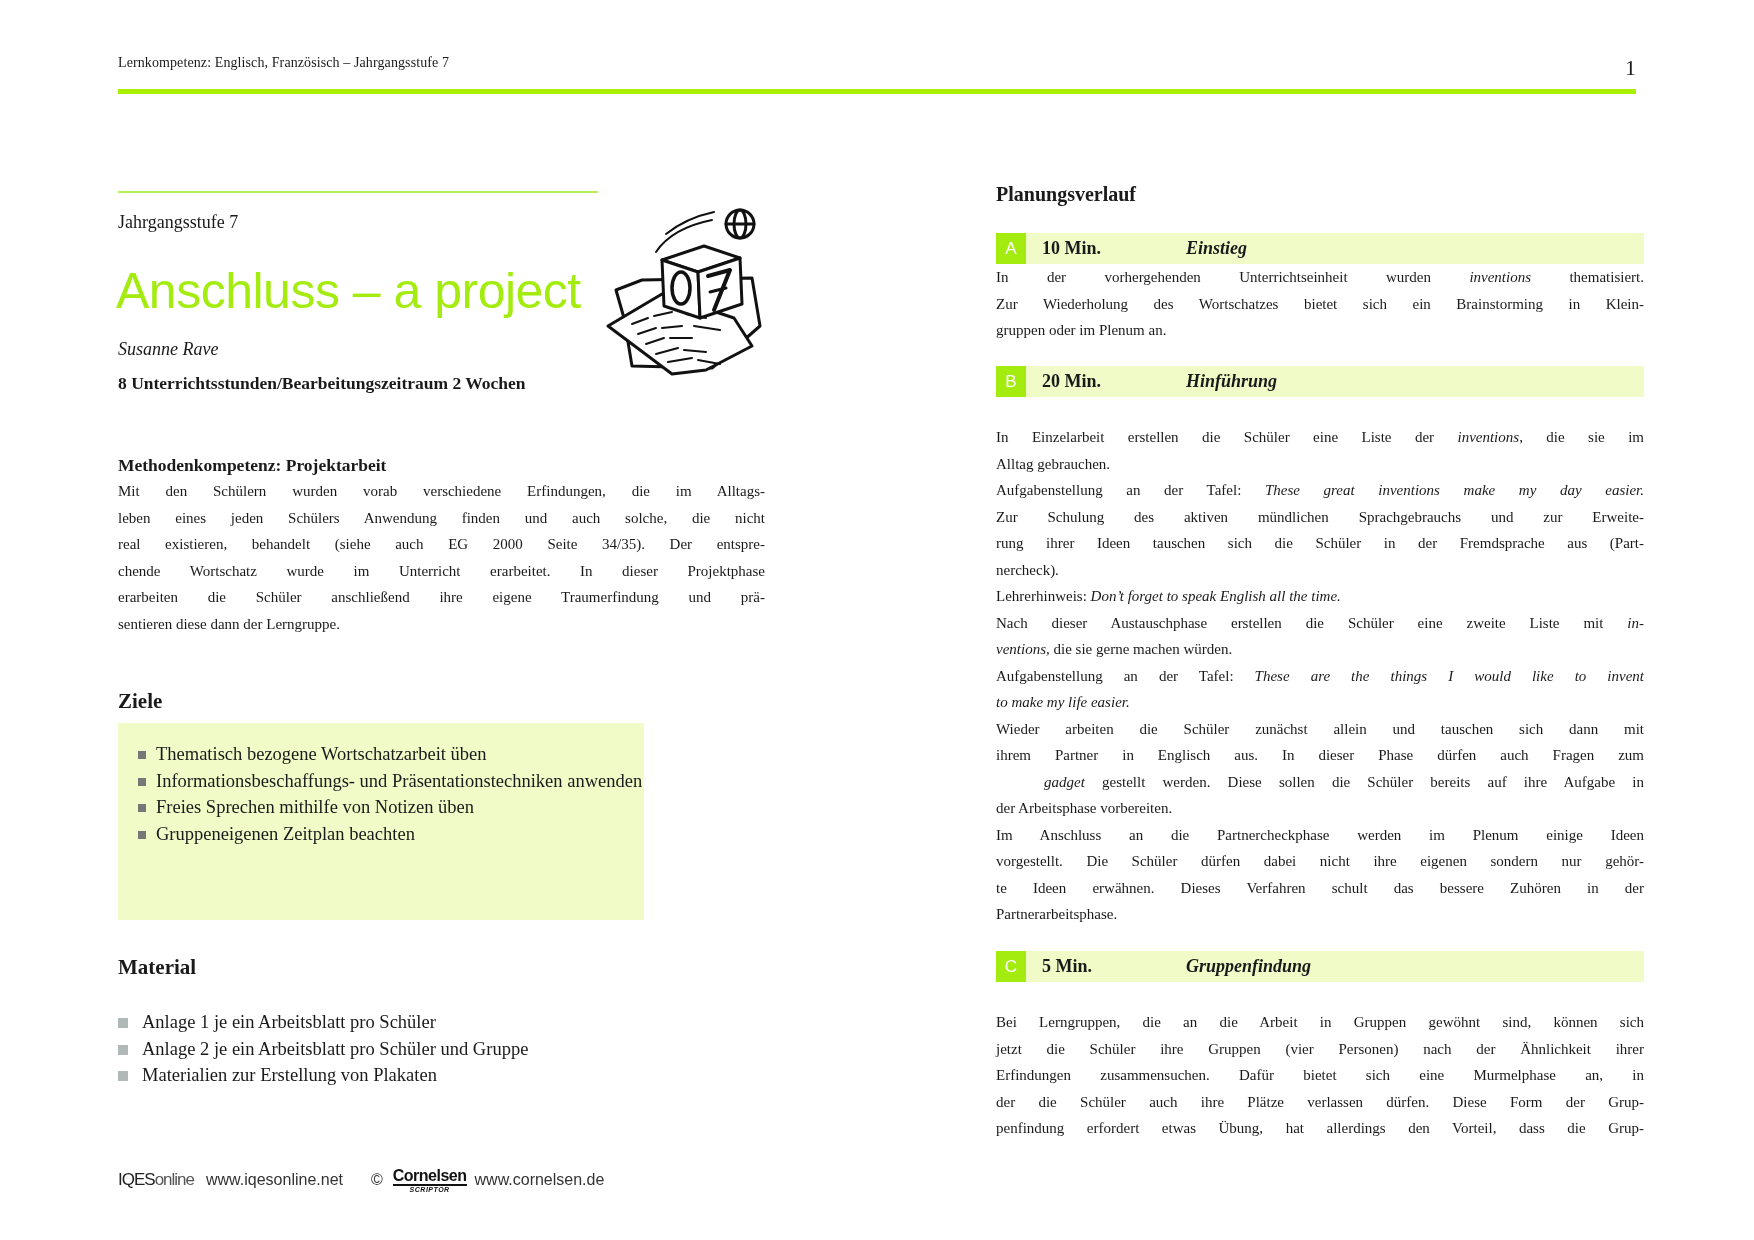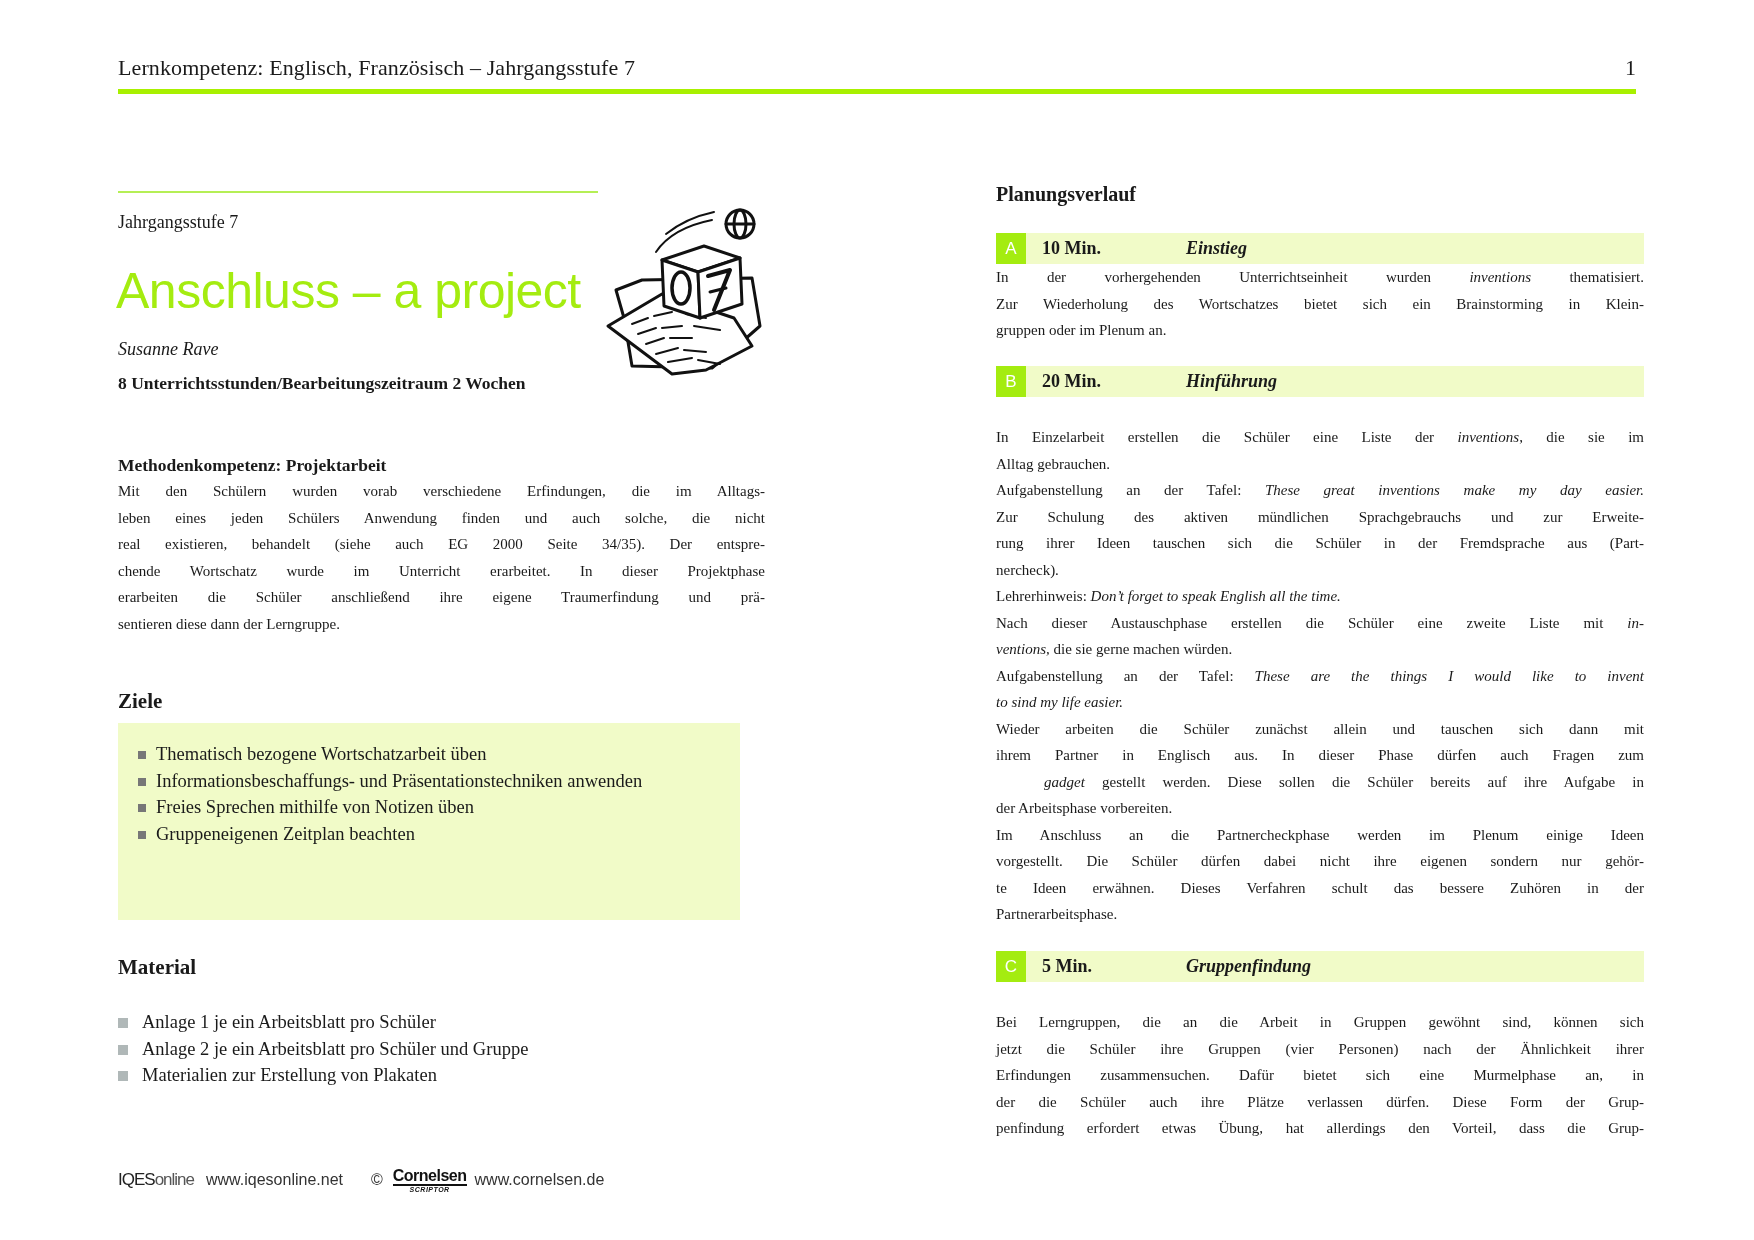--- a/index.html
+++ b/index.html
@@ -1,37 +1,37 @@
 <!DOCTYPE html>
 <html><head>
 <meta charset="utf-8">
 <style>
   html, body { margin:0; padding:0; background:#ffffff; }
   body { width:1754px; height:1240px; position:relative; overflow:hidden;
          font-family:"DejaVu Serif","Liberation Serif",serif; color:#1a1a1a; }
   .abs { position:absolute; }
 
-  .running-head { left:118px; top:55px; font-size:22px; font-family:"Liberation Serif",serif; letter-spacing:0.1px; }
+  .running-head { left:118px; top:55px; font-size:14px; font-family:"Liberation Serif",serif; letter-spacing:0.1px; }
   .page-number { right:118px; top:55px; font-size:22px; font-family:"Liberation Serif",serif; }
   .head-rule { left:118px; top:89px; width:1518px; height:5px; background:#a8f000; }
 
   .short-rule { left:118px; top:191px; width:480px; height:2px; background:#b5ef55; }
   .grade { left:118px; top:212px; font-size:18px; font-family:"Liberation Serif",serif; }
   .title { left:116px; top:262px; font-size:50px; color:#a4ec10; font-family:"Liberation Sans",sans-serif; letter-spacing:-0.5px; }
   .author { left:118px; top:339px; font-size:18px; font-style:italic; font-family:"Liberation Serif",serif; }
   .duration { left:118px; top:373px; font-size:17.5px; font-weight:bold; font-family:"Liberation Serif",serif; }
 
   .illustration { left:602px; top:198px; width:178px; height:178px; }
 
   .left-col { left:118px; width:647px; }
   .body-text { font-size:15px; line-height:26.5px; font-family:"Liberation Serif",serif; text-align:justify; }
   .subhead { font-weight:bold; font-size:17.5px; font-family:"Liberation Serif",serif; }
   .section-head { font-weight:bold; font-size:21px; font-family:"Liberation Serif",serif; }
 
-  .goal-box { left:118px; top:723px; width:622px; height:197px; background:#f1fbc8; }
+  .goal-box { left:118px; top:723px; width:526px; height:197px; background:#f1fbc8; }
   .goal-list { list-style:none; margin:0; padding:18px 0 0 20px; }
   .goal-list li, .material-list li { position:relative; padding-left:18px; font-size:18.5px; line-height:26.5px; font-family:"Liberation Serif",serif; }
   .goal-list li { padding-left:18px; }
   .bullet { position:absolute; left:0; top:10px; width:8px; height:8px; background:#777; }
   .material-list { list-style:none; margin:0; padding:0; }
   .material-list li { padding-left:24px; }
   .material-list .bullet { background:#b0b8b8; width:10px; height:10px; top:9px; }
 
   .footer { left:118px; top:1165px; height:30px; display:flex; align-items:center; gap:0; }
   .iqes { font-family:"Liberation Sans",sans-serif; font-size:17px; color:#222; letter-spacing:-1px; }
@@ -163,21 +163,21 @@
   <div style="text-align-last:justify;"><span>In Einzelarbeit erstellen die Schüler eine Liste der </span><span class="it">inventions</span><span>, die sie im</span></div>
   <div>Alltag gebrauchen.</div>
   <div style="text-align-last:justify;"><span>Aufgabenstellung an der Tafel: </span><span class="it">These great inventions make my day easier.</span></div>
   <div style="text-align-last:justify;">Zur Schulung des aktiven mündlichen Sprachgebrauchs und zur Erweite-</div>
   <div style="text-align-last:justify;">rung ihrer Ideen tauschen sich die Schüler in der Fremdsprache aus (Part-</div>
   <div>nercheck).</div>
   <div><span>Lehrerhinweis: </span><span class="it">Don’t forget to speak English all the time.</span></div>
   <div style="text-align-last:justify;"><span>Nach dieser Austauschphase erstellen die Schüler eine zweite Liste mit </span><span class="it">in-</span></div>
   <div><span class="it">ventions,</span><span> die sie gerne machen würden.</span></div>
   <div style="text-align-last:justify;"><span>Aufgabenstellung an der Tafel: </span><span class="it">These are the things I would like to invent</span></div>
-  <div><span class="it">to sind my life easier.</span></div>
+  <div><span class="it">to make my life easier.</span></div>
   <div style="text-align-last:justify;">Wieder arbeiten die Schüler zunächst allein und tauschen sich dann mit</div>
   <div style="text-align-last:justify;">ihrem Partner in Englisch aus. In dieser Phase dürfen auch Fragen zum</div>
   <div style="text-align-last:justify;margin-left:48px;"><span class="it">gadget</span><span> gestellt werden. Diese sollen die Schüler bereits auf ihre Aufgabe in</span></div>
   <div>der Arbeitsphase vorbereiten.</div>
   <div style="text-align-last:justify;">Im Anschluss an die Partnercheckphase werden im Plenum einige Ideen</div>
   <div style="text-align-last:justify;">vorgestellt. Die Schüler dürfen dabei nicht ihre eigenen sondern nur gehör-</div>
   <div style="text-align-last:justify;">te Ideen erwähnen. Dieses Verfahren schult das bessere Zuhören in der</div>
   <div>Partnerarbeitsphase.</div>
 </div>
 

